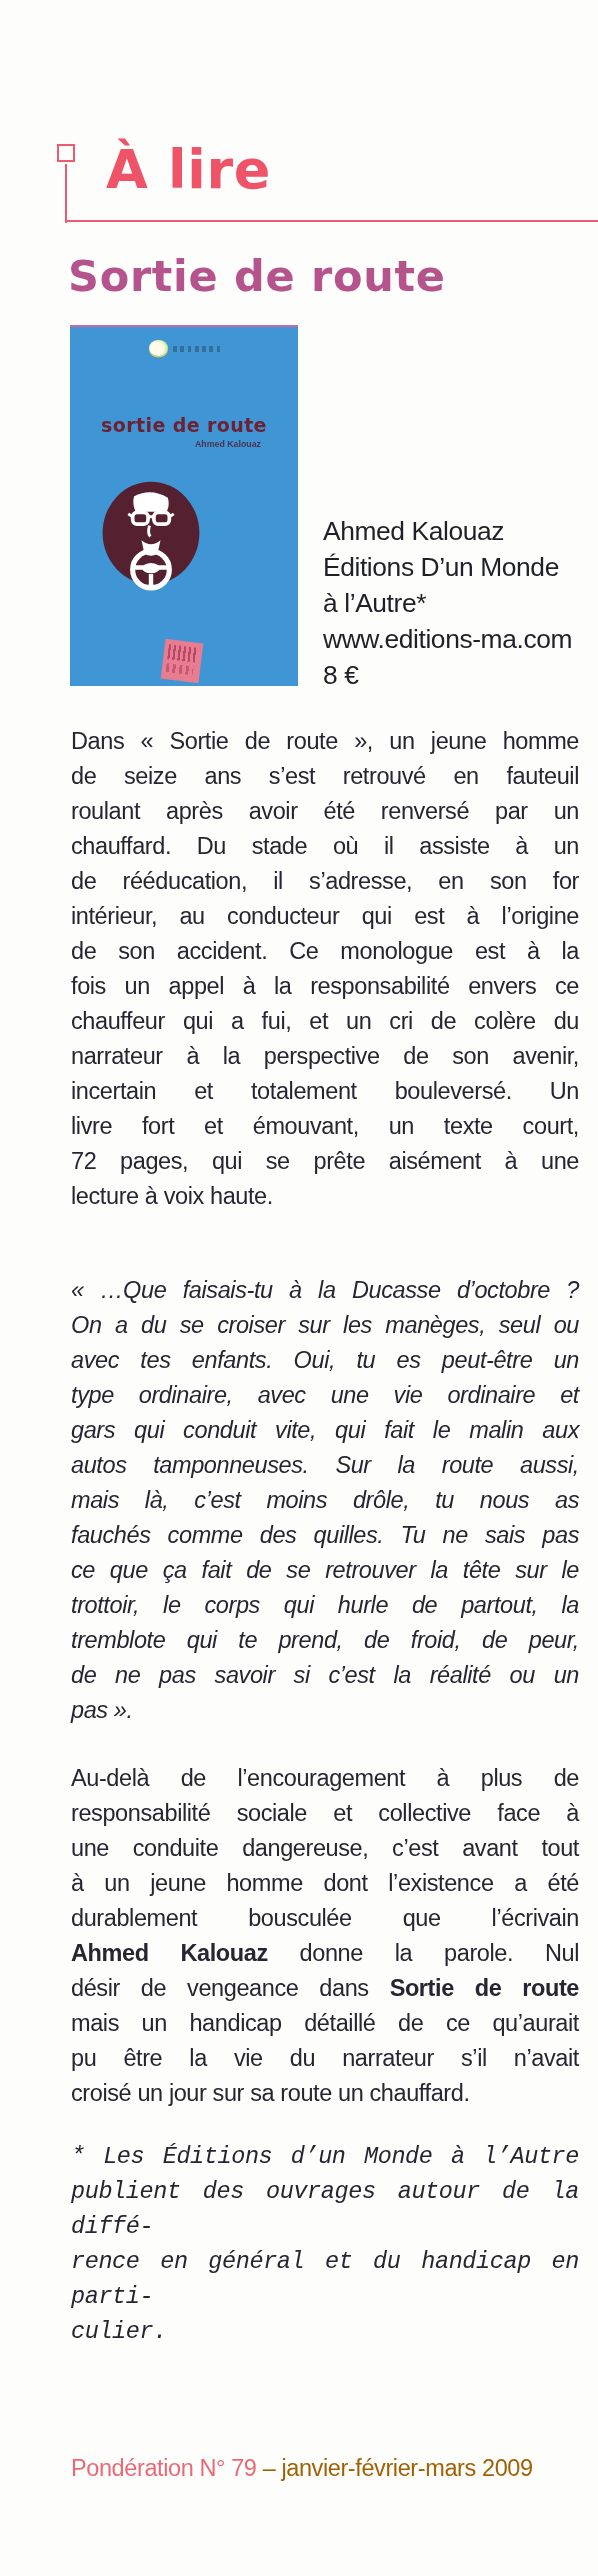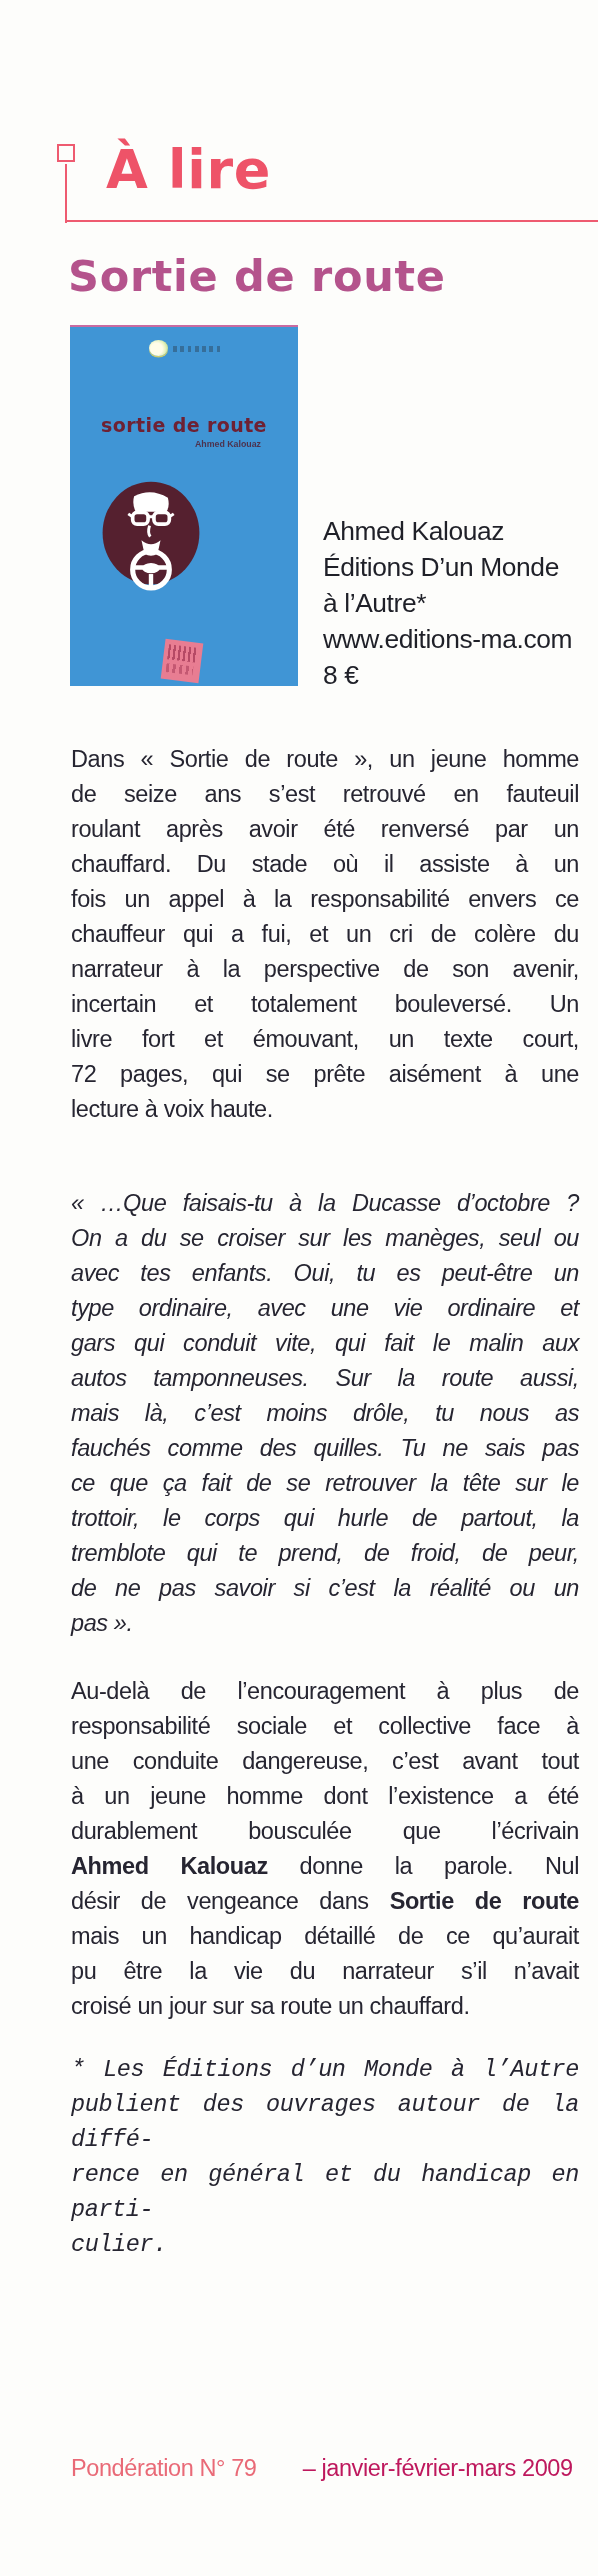--- a/index.html
+++ b/index.html
@@ -58,35 +58,35 @@
   .sticker .bar2{margin:4.4px 7.3px 0 4.4px;height:8.8px;
     background:repeating-linear-gradient(90deg,#a03352 0 2.9px,transparent 2.9px 6.6px);opacity:.5;}
   
   .book-info{
     position:absolute;left:323px;top:513px;width:264px;
     font-size:26.4px;line-height:36px;color:#1f2028;letter-spacing:-0.4px;
   }
   
   .body-col{
     position:absolute;left:71px;top:724px;width:508px;
-    font-size:23.5px;line-height:35px;letter-spacing:-0.4px;color:#262531;margin-top:18px;
+    font-size:23.5px;line-height:35px;letter-spacing:-0.4px;color:#262531;
   }
   .just .tl{text-align:justify;text-align-last:justify;}
   .just .tl.end{text-align-last:left;}
   .quote{font-style:italic;margin-top:59px;}
   .analysis{margin-top:33px;}
   .footnote{font-style:italic;margin-top:28px;font-family:Liberation Mono, monospace;}
   .b{font-weight:bold;}
   
   .page-footer{
     position:absolute;left:71px;top:2452px;width:514px;
     font-size:23.5px;line-height:32px;letter-spacing:-0.4px;
   }
   .issue{color:#e96a77;}
-  .fdate{color:#be185d;padding-left:40px;}
+  .fdate{color:#a16207;}
 </style>
 </head>
 <body>
 
 <div id="page">
 
   <div class="sq"></div>
   <div class="vline"></div>
   <div class="hline"></div>
   <h1 class="section-title">À lire</h1>
@@ -124,20 +124,23 @@
       <div class="tl">www.editions-ma.com</div>
       <div class="tl end">8 €</div>
     </div>
 
   <div class="body-col">
     <div class="para just">
         <div class="tl">Dans « Sortie de route », un jeune homme</div>
         <div class="tl">de seize ans s’est retrouvé en fauteuil</div>
         <div class="tl">roulant après avoir été renversé par un</div>
         <div class="tl">chauffard. Du stade où il assiste à un</div>
+        <div class="tl">de rééducation, il s’adresse, en son for</div>
+        <div class="tl">intérieur, au conducteur qui est à l’origine</div>
+        <div class="tl">de son accident. Ce monologue est à la</div>
         <div class="tl">fois un appel à la responsabilité envers ce</div>
         <div class="tl">chauffeur qui a fui, et un cri de colère du</div>
         <div class="tl">narrateur à la perspective de son avenir,</div>
         <div class="tl">incertain et totalement bouleversé. Un</div>
         <div class="tl">livre fort et émouvant, un texte court,</div>
         <div class="tl">72 pages, qui se prête aisément à une</div>
         <div class="tl end">lecture à voix haute.</div>
       </div>
     <div class="para just quote">
         <div class="tl">« …Que faisais-tu à la Ducasse d’octobre ?</div>

